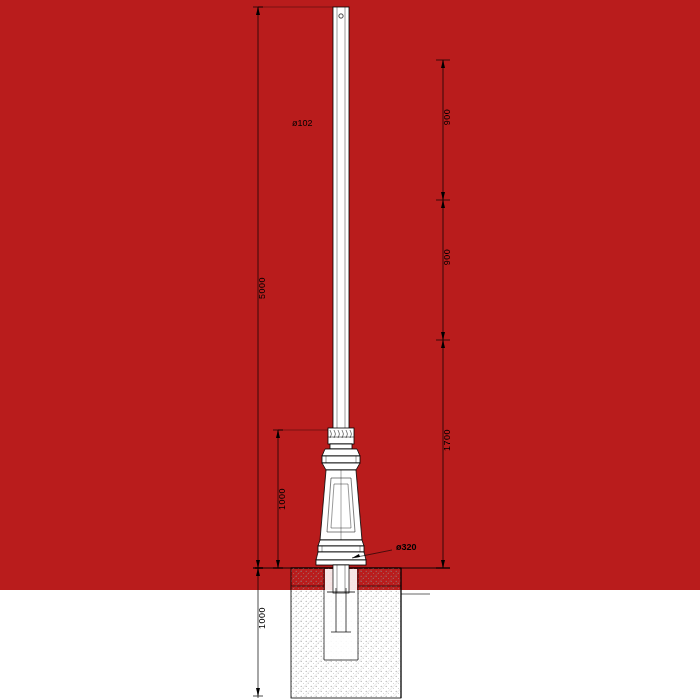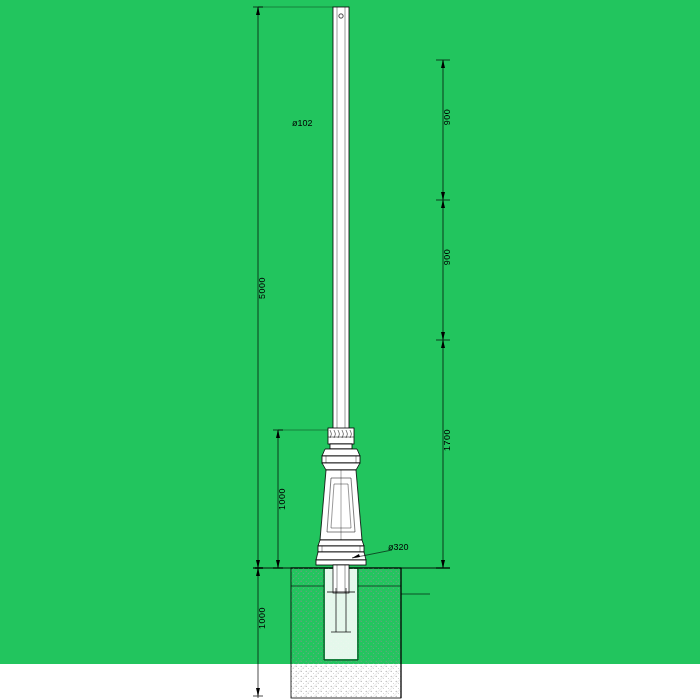--- a/index.html
+++ b/index.html
@@ -10,22 +10,22 @@
   body {
     width: 700px;
     height: 700px;
     font-family: "Liberation Sans", sans-serif;
     color: #000000;
     overflow: hidden;
   }
   #canvas {
     position: relative;
     width: 700px;
-    height: 664px;
-    background: #22c55e;
+    height: 590px;
+    background: #b91c1c;
   }
   svg.drawing {
     position: absolute;
     left: 0;
     top: 0;
     width: 700px;
     height: 700px;
   }
   .dimtext {
     position: absolute;
@@ -191,15 +191,15 @@
   <div class="dimtext vert" style="left:242px; top:613px; width:40px; text-align:center;">1000</div>
 
   <div class="dimtext vert" style="left:427px; top:112px; width:40px; text-align:center;">900</div>
 
   <div class="dimtext vert" style="left:427px; top:252px; width:40px; text-align:center;">900</div>
 
   <div class="dimtext vert" style="left:427px; top:435px; width:40px; text-align:center;">1700</div>
 
   <div class="lbl" style="left:292px; top:118px;">ø102</div>
 
-  <div class="lbl" style="left:388px; top:542px;">ø320</div>
+  <div class="lbl" style="left:396px; top:542px;font-weight:bold;">ø320</div>
 
 </div>
 
 </body></html>

